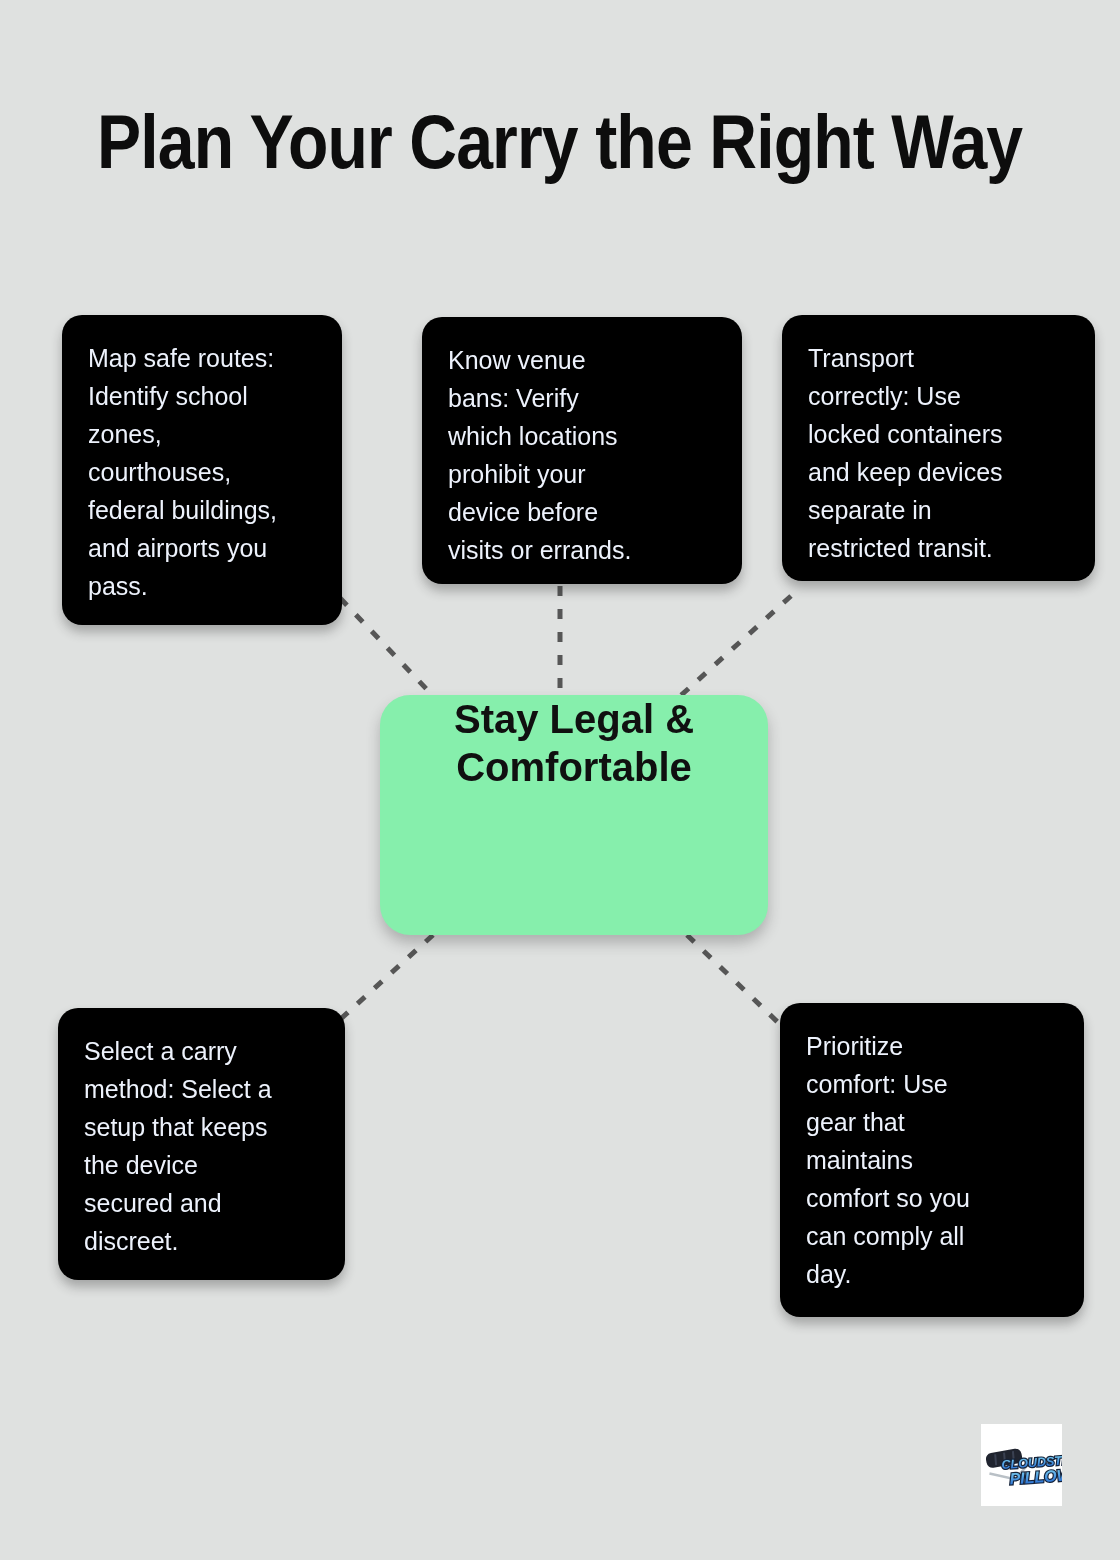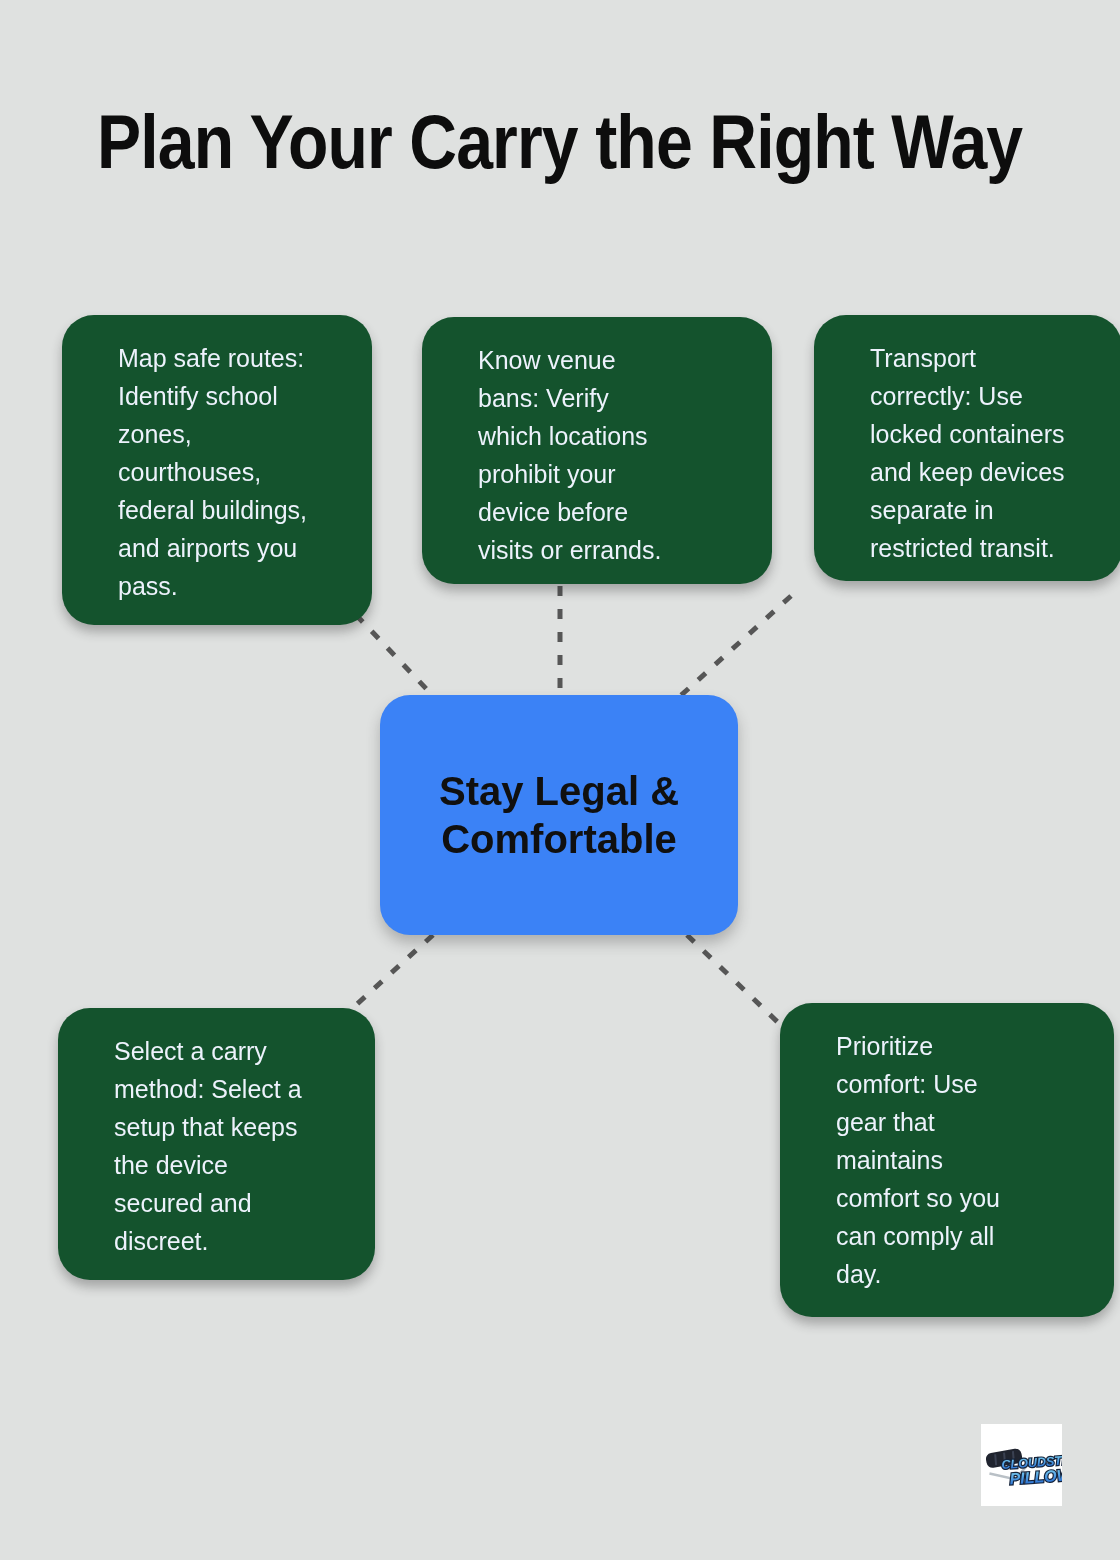--- a/index.html
+++ b/index.html
@@ -35,58 +35,57 @@
     width: 1120px;
     height: 1560px;
   }
   .connectors line {
     stroke: #565656;
     stroke-width: 5;
     stroke-dasharray: 10 13;
   }
   .node {
     position: absolute;
-    background: #14532d;
-    border-radius: 32px;
+    background: #000000;
+    border-radius: 20px;
     color: #edf2fc;
     box-shadow: 0 7px 11px rgba(45,45,45,0.32);
-    padding-left: 30px;
   }
   .node p {
     margin: 0;
     padding: 24px 0 0 26px;
     max-width: 200px;
     font-size: 25px;
     line-height: 38px;
   }
   .node.narrow p { max-width: 190px; }
   .center-node {
     position: absolute;
     left: 380px;
     top: 695px;
-    width: 358px;
+    width: 388px;
     height: 240px;
-    background: #3b82f6;
+    background: #86efac;
     border-radius: 30px;
     box-shadow: 0 8px 14px rgba(45,45,45,0.28);
     display: flex;
-    align-items: center;
+    align-items: flex-start;
     justify-content: center;
   }
   .center-node .label {
     width: 290px;
     text-align: center;
     font-size: 40px;
     line-height: 48px;
     font-weight: bold;
     color: #101010;
   }
   .pos-1 { left: 62px;  top: 315px;  width: 280px; height: 310px; }
   .pos-2 { left: 422px; top: 317px;  width: 320px; height: 267px; }
-  .pos-3 { left: 814px; top: 315px;  width: 278px; height: 266px; }
+  .pos-3 { left: 782px; top: 315px;  width: 313px; height: 266px; }
   .pos-4 { left: 58px;  top: 1008px; width: 287px; height: 272px; }
   .pos-5 { left: 780px; top: 1003px; width: 304px; height: 314px; }
   .logo-box {
     position: absolute;
     left: 981px;
     top: 1424px;
     width: 81px;
     height: 82px;
     background: #ffffff;
   }

